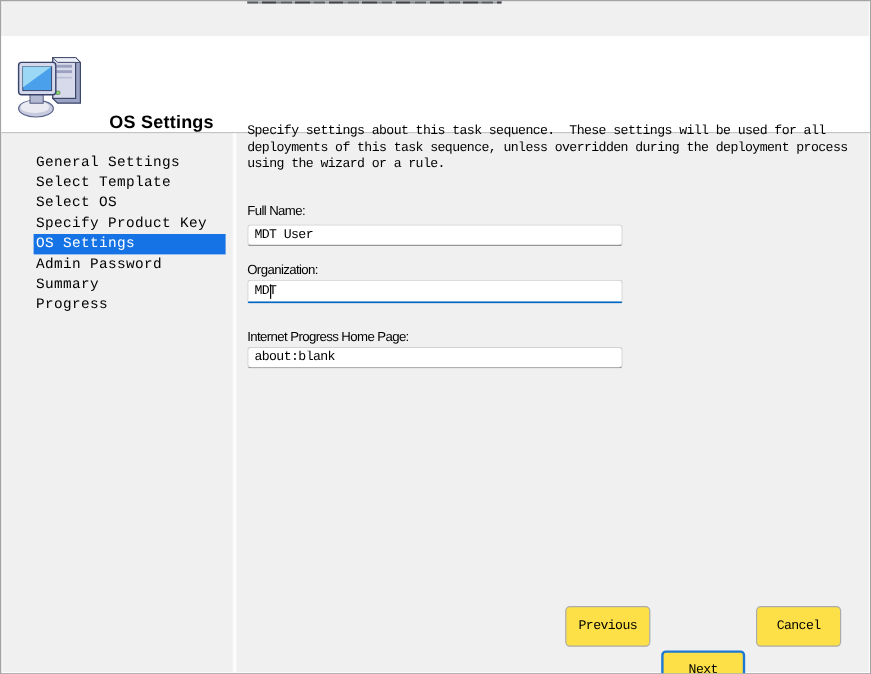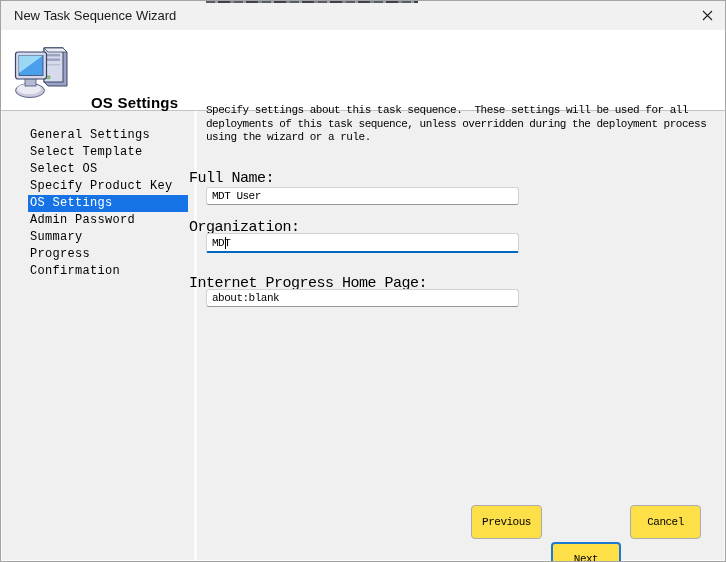--- a/index.html
+++ b/index.html
@@ -22,51 +22,41 @@
   
   .divider-v{position:absolute;left:193px;top:110px;bottom:1px;width:3px;background:#fcfcfc;}
   .sidebar{position:absolute;left:0;top:126px;width:193px;}
   .nav-item{margin-left:27px;width:160px;height:17px;line-height:17px;padding-left:2px;box-sizing:border-box;
     font-family:"Liberation Mono",monospace;font-size:12px;letter-spacing:.3px;color:#000;white-space:nowrap;overflow:hidden;}
   .nav-item.active{background:#1673e6;color:#ffffff;}
   
   .description{position:absolute;left:205px;top:103px;width:508px;
     font-family:"Liberation Mono",monospace;font-size:11px;letter-spacing:-0.5px;line-height:13.5px;
     color:#000;white-space:pre-wrap;}
-  .field-label{position:absolute;left:188px;font-family:Liberation Mono, monospace;font-size:15px;letter-spacing:-0.5px;color:#000;}
+  .field-label{position:absolute;left:205px;font-family:Liberation Sans, sans-serif;font-size:11px;letter-spacing:-0.5px;color:#000;}
   .field-input{position:absolute;left:205px;width:313px;height:18px;box-sizing:border-box;
     background:#ffffff;border:1px solid #d2d2d2;border-bottom-color:#969696;border-radius:3px;
     font-family:"Liberation Mono",monospace;font-size:11px;letter-spacing:-0.5px;color:#000;
     padding:0 0 0 5px;outline:none;}
   .field-input.focused{height:20px;border-bottom:2px solid #0067c0;border-radius:3px 3px 2px 2px;}
   .caret{position:absolute;left:224px;top:236px;width:1px;height:12px;background:#000;}
   
   .btn{position:absolute;top:504px;height:34px;box-sizing:border-box;display:flex;align-items:center;justify-content:center;
     background:#fde047;border:1px solid #ababab;border-radius:4px;
     font-family:"Liberation Mono",monospace;font-size:11px;letter-spacing:-0.5px;color:#000;cursor:default;}
   .btn.default{border:2px solid #1d78d2;}
   .btn-previous{left:470px;width:71px;}
   .btn-next{left:550px;width:70px;margin-top:37px;}
   .btn-cancel{left:629px;width:71px;}
 </style>
 </head>
 <body>
 
 <div class="window">
 
-  <div class="titlebar">
-    <span class="title">New Task Sequence Wizard</span>
-    <div class="close-btn">
-      <span>
-        <svg width="11" height="11" viewBox="0 0 11 11">
-            <path d="M1 1 L10 10 M10 1 L1 10" stroke="#202020" stroke-width="1.1" fill="none"></path>
-          </svg>
-      </span>
-    </div>
-  </div>
   <div class="top-artifact"></div>
 
   <div class="header">
     <div class="icon-wrap">
       <svg width="56" height="58" viewBox="0 0 56 58">
 
         <g>
           <polygon points="31,6 50,6 54,10 54,44 35,44 31,40" fill="#9ba3c4" stroke="#3c4668" stroke-width="1"></polygon>
           <rect x="31" y="6" width="19" height="34" fill="#d7daea" stroke="#3c4668" stroke-width="1"></rect>
           <polygon points="31,6 50,6 54,10 35,10" fill="#eceef6" stroke="#3c4668" stroke-width="0.8"></polygon>
@@ -93,21 +83,20 @@
   <div class="divider-v"></div>
   <div class="sidebar">
     <div class="nav-item">General Settings</div>
     <div class="nav-item">Select Template</div>
     <div class="nav-item">Select OS</div>
     <div class="nav-item">Specify Product Key</div>
     <div class="nav-item active">OS Settings</div>
     <div class="nav-item">Admin Password</div>
     <div class="nav-item">Summary</div>
     <div class="nav-item">Progress</div>
-    <div class="nav-item">Confirmation</div>
   </div>
 
   <div class="description">Specify settings about this task sequence.  These settings will be used for all deployments of this task sequence, unless overridden during the deployment process using the wizard or a rule.</div>
 
   <div class="field-label" style="top:169px">Full Name:</div>
   <input class="field-input" style="top: 186px;" readonly="" value="MDT User">
 
   <div class="field-label" style="top:218px">Organization:</div>
   <input class="field-input focused" style="top: 232px;" readonly="" value="MDT">
   <div class="caret"></div>

